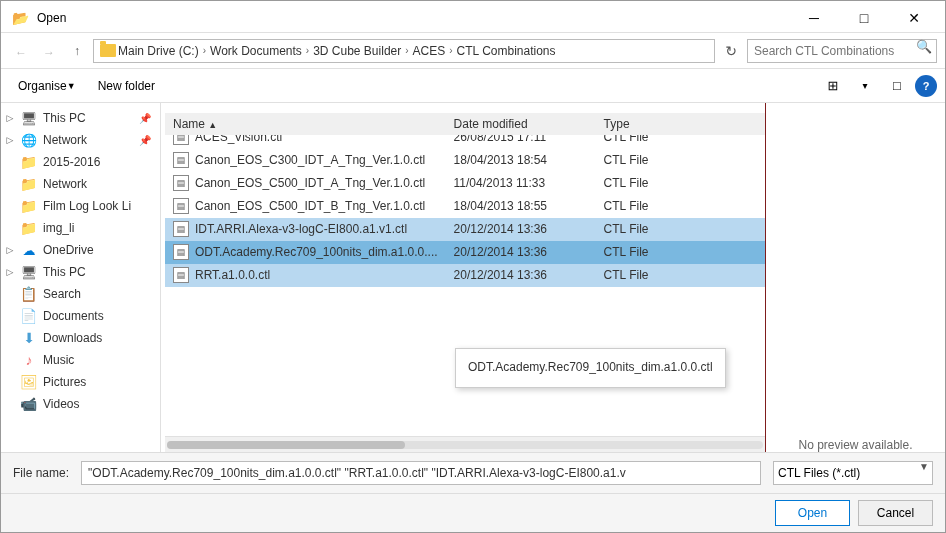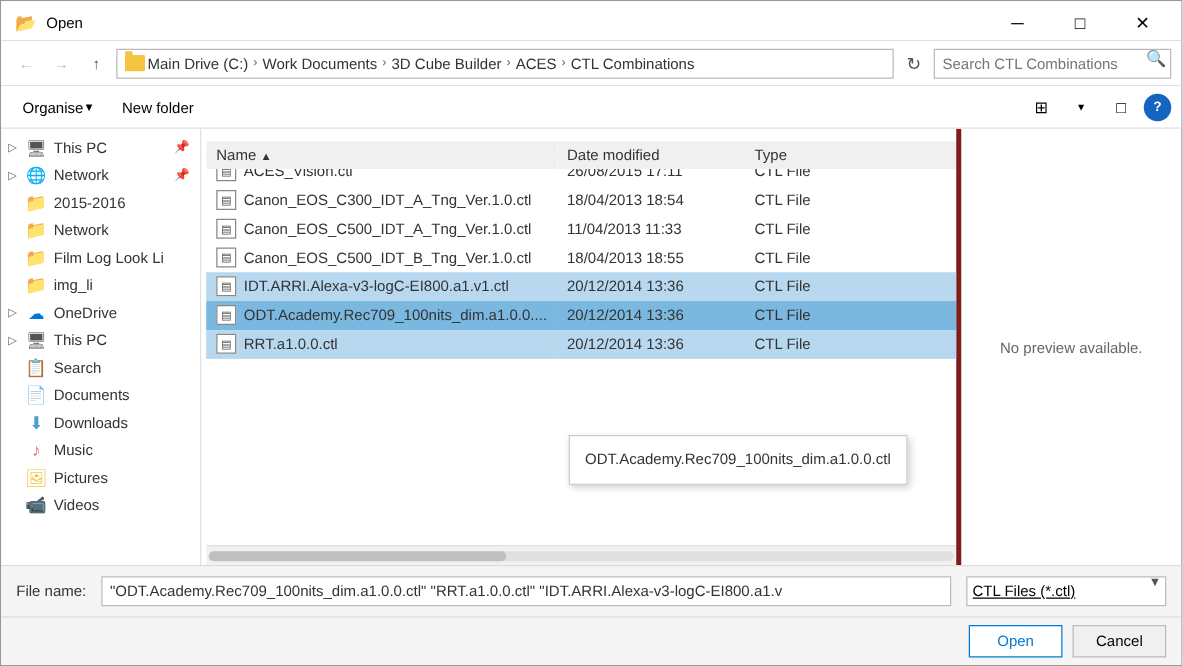--- a/index.html
+++ b/index.html
@@ -316,23 +316,23 @@
       justify-content: center;
       font-size: 9px;
       color: #555;
       flex-shrink: 0;
     }
 
     
     .preview-panel {
       width: 180px;
       min-width: 180px;
-      border-left: 4px solid #7f1d1d;
-      display: flex;
-      align-items: center;
+      border-left: 1px solid #7f1d1d;
+      display: flex;
+      align-items: flex-end;
       justify-content: center;
       background: #fff;
       font-size: 12px;
       color: #666;
     }
 
     
     .hscroll {
       height: 16px;
       border-top: 1px solid #e0e0e0;
@@ -376,21 +376,20 @@
       flex: 1;
       height: 24px;
       border: 1px solid #bbb;
       padding: 0 6px;
       font-size: 12px;
       color: #333;
     }
     .select-wrap {
       position: relative;
       display: inline-flex;
-      text-decoration: underline;
     }
     .select-wrap select {
       width: 160px;
       height: 24px;
       border: 1px solid #bbb;
       background: #fff;
       font-size: 12px;
       padding: 0 20px 0 4px;
       appearance: none;
       -webkit-appearance: none;

